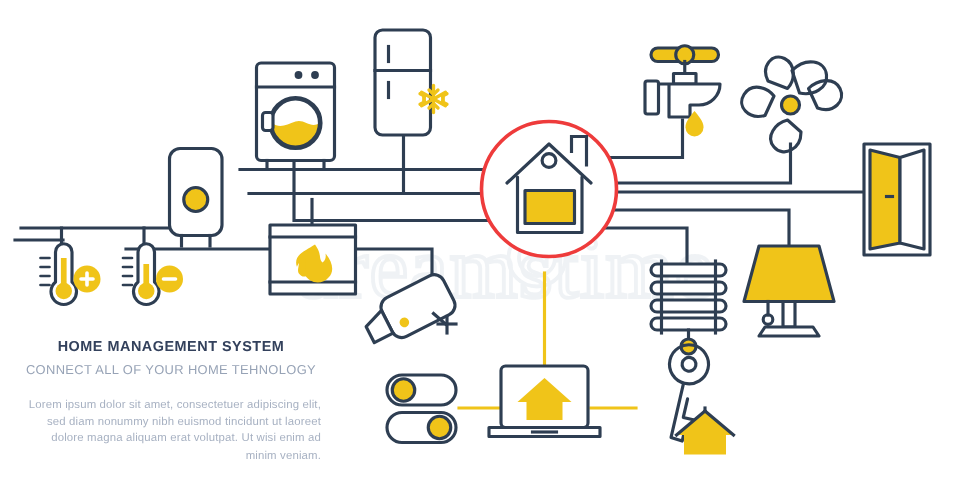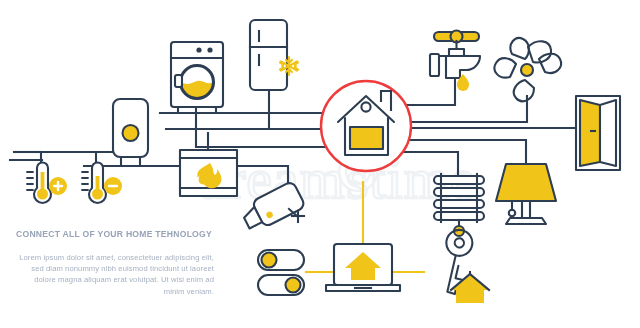--- a/index.html
+++ b/index.html
@@ -34,21 +34,21 @@
   .title {
     font-size: 9.6px;
     font-weight: bold;
     letter-spacing: 0.35px;
     color: #33415c;
     margin: 0;
     line-height: 12px;
   }
   .subtitle {
     font-size: 8.6px;
-    font-weight: bold;
+    font-weight: normal;
     letter-spacing: 0.25px;
     color: #97a3b6;
     margin: 3px 0 0 0;
     line-height: 11px;
   }
   .body-copy {
     margin: 12px 0 0 2px;
     font-size: 7.6px;
     line-height: 11.2px;
     color: #a7b1c2;
@@ -287,17 +287,18 @@
       </g>
       <path class="ln" d="M470 272 L470 280"></path>
       <path class="yl" d="M470 274 L489 290 L484 290 L484 303 L456 303 L456 290 L451 290 z"></path>
       <path class="ln" d="M470 274 L489 290"></path>
       <path class="ln" d="M470 274 L451 290"></path>
     </g>
 
   </svg>
 
   <div class="txt-block">
+    <div class="title">HOME MANAGEMENT SYSTEM</div>
     <div class="subtitle">CONNECT ALL OF YOUR HOME TEHNOLOGY</div>
     <div class="body-copy">Lorem ipsum dolor sit amet, consectetuer adipiscing elit, sed diam nonummy nibh euismod tincidunt ut laoreet dolore magna aliquam erat volutpat. Ut wisi enim ad minim veniam.</div>
   </div>
 
 </div>
 
 </body></html>

